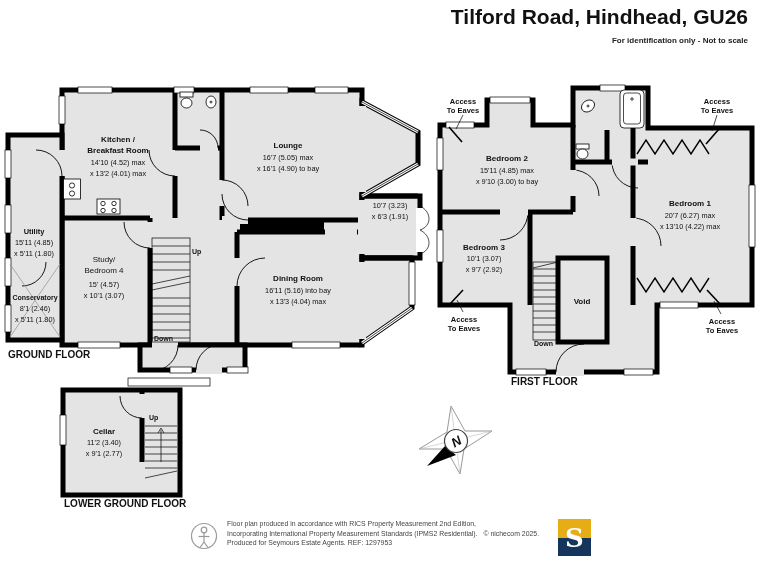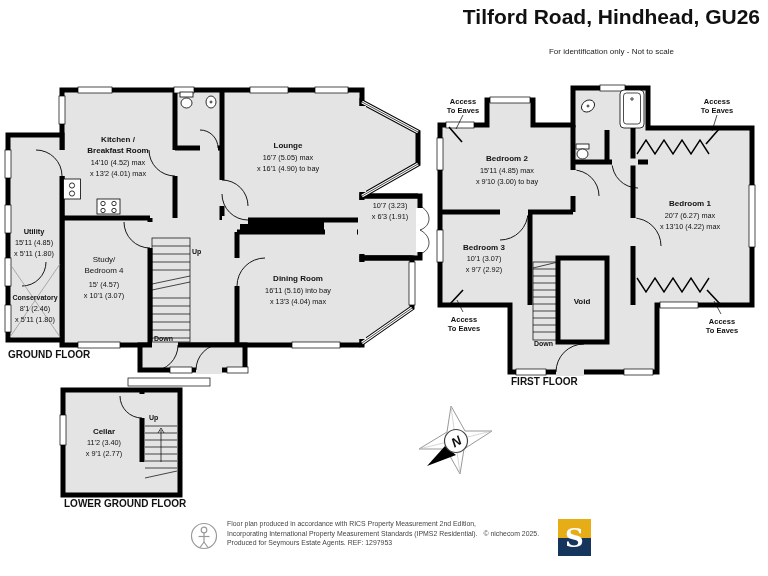--- a/index.html
+++ b/index.html
@@ -1,21 +1,21 @@
 <!DOCTYPE html>
 <html><head>
 <meta charset="utf-8">
 <style>
   html,body{margin:0;padding:0;background:#fff;}
   body{width:768px;height:576px;position:relative;overflow:hidden;
        font-family:"Liberation Sans",sans-serif;color:#111;}
-  .header{position:absolute;top:5px;right:8px;text-align:center;}
+  .header{position:absolute;top:5px;right:20px;text-align:right;}
   .title{font-size:21px;font-weight:bold;color:#111;}
   .subtitle{font-size:11.5px;margin-top:6px;color:#111;}
-  .note{font-size:8px;margin-top:18px;color:#222;}
+  .note{font-size:8px;margin-top:7px;color:#222;font-weight:bold;}
   svg text{font-family:"Liberation Sans",sans-serif;fill:#111;}
   .rname{font-weight:bold;font-size:8px;text-anchor:middle;}
   .rdim{font-size:7.3px;text-anchor:middle;}
   .flabel{font-weight:bold;font-size:10px;}
   .slabel{font-weight:bold;font-size:7px;}
   .eaves{font-weight:bold;font-size:7.5px;text-anchor:middle;}
   .room{fill:#e4e4e4;stroke:#000;stroke-width:5;stroke-linejoin:miter;}
   .iwall{stroke:#000;stroke-width:5;fill:none;}
   .gap{fill:#e4e4e4;stroke:none;}
   .win{fill:#fff;stroke:#000;stroke-width:0.7;}

